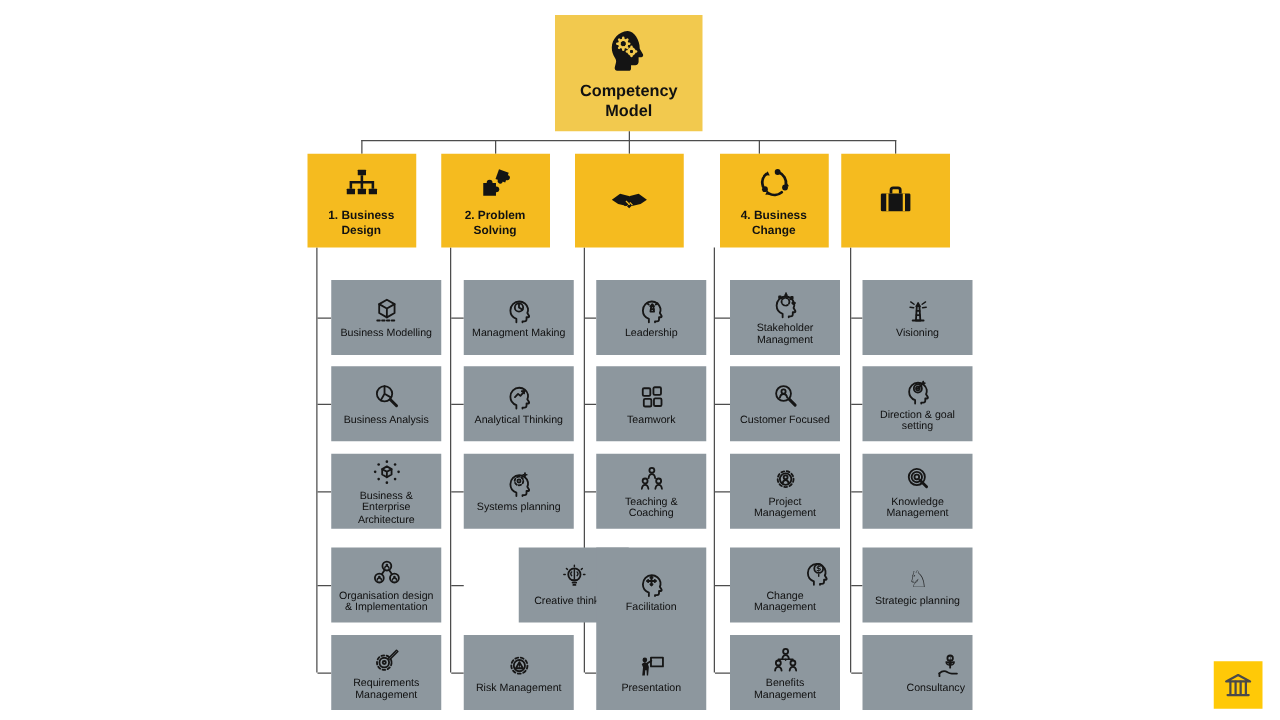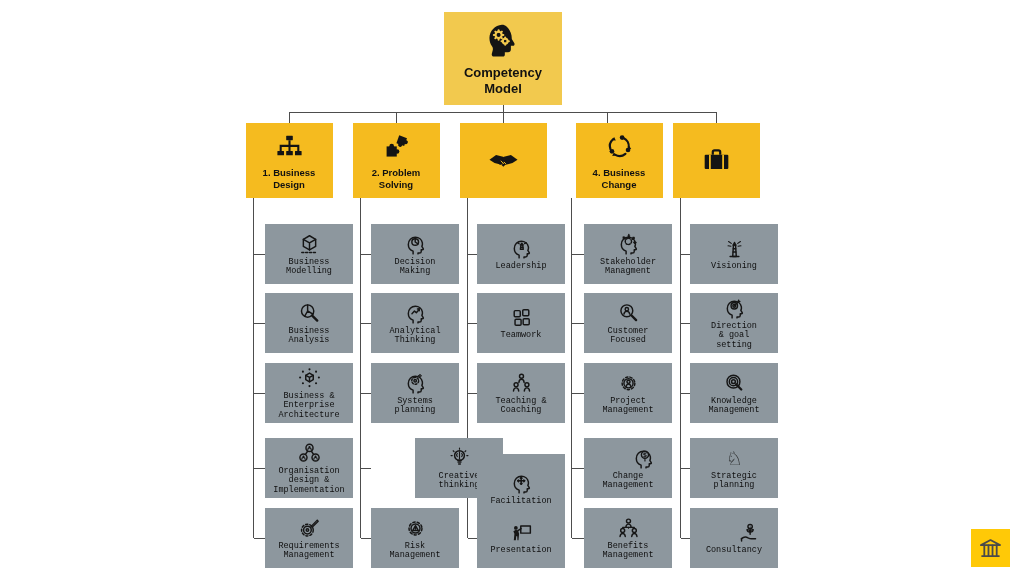--- a/index.html
+++ b/index.html
@@ -10,21 +10,21 @@
   html,body{margin:0;padding:0;background:#ffffff;}
   body{font-family:"Liberation Sans","DejaVu Sans",sans-serif;}
   #canvas{position:relative;width:1024px;height:576px;background:#fff;overflow:hidden;}
   .box{position:absolute;display:flex;flex-direction:column;align-items:center;justify-content:center;text-align:center;color:var(--c-text);}
   .root{background:var(--c-root);}
   .root .ic{width:44px;height:44px;color:#141414;}
   .root-title{font-size:13px;font-weight:700;line-height:1.2;width:100px;}
   .cat{background:var(--c-cat);padding:4px 5px;}
   .cat .ic{width:33px;height:33px;color:#141414;flex:0 0 auto;}
   .cat-label{font-size:9.5px;font-weight:600;line-height:1.18;margin-top:3px;}
-  .skill{background:var(--c-gray);padding:2px 16px;font-family:Liberation Mono, monospace;}
+  .skill{background:var(--c-gray);padding:2px 6px;}
   .skill .ic{width:25px;height:25px;color:#161616;flex:0 0 auto;}
   .skill-label{font-size:8.5px;font-weight:500;line-height:1.1;margin-top:1px;color:#0f0f0f;}
   .cline{position:absolute;background:var(--c-line);}
   .corner{position:absolute;border:none;background:var(--c-corner);display:flex;align-items:center;justify-content:center;cursor:pointer;padding:0;}
   .corner .ic{width:27px;height:27px;color:#4a4a4a;}
   
   #icon-defs{position:absolute;width:0;height:0;overflow:hidden;}
   #icon-defs .s, svg .s{fill:none;stroke:currentColor;stroke-width:1.4;stroke-linecap:round;stroke-linejoin:round;}
   #icon-defs .f, svg .f{fill:currentColor;stroke:none;}
   #icon-defs .tf, svg .tf{fill:currentColor;stroke:none;font-family:"DejaVu Sans",sans-serif;}
@@ -463,21 +463,21 @@
       <div class="box cat" style="left: 352.5px; top: 123px; width: 87px; height: 75px;">
         <svg class="ic">
           <use href="#s-puzzle"></use>
         </svg>
         <div class="cat-label">2. Problem Solving</div>
       </div>
       <div class="box skill" style="left: 371px; top: 224px; width: 88px; height: 60px;">
         <svg class="ic">
           <use href="#l-head-pie"></use>
         </svg>
-        <div class="skill-label">Decision Making</div>
+        <div class="skill-label">Managment Making</div>
       </div>
       <div class="box skill" style="left: 371px; top: 293px; width: 88px; height: 60px;">
         <svg class="ic">
           <use href="#l-head-trend"></use>
         </svg>
         <div class="skill-label">Analytical Thinking</div>
       </div>
       <div class="box skill" style="left: 371px; top: 363px; width: 88px; height: 60px;">
         <svg class="ic">
           <use href="#l-head-gear"></use>
@@ -512,21 +512,21 @@
           <use href="#l-teamwork"></use>
         </svg>
         <div class="skill-label">Teamwork</div>
       </div>
       <div class="box skill" style="left: 477px; top: 363px; width: 88px; height: 60px;">
         <svg class="ic">
           <use href="#l-teaching"></use>
         </svg>
         <div class="skill-label">Teaching &amp; Coaching</div>
       </div>
-      <div class="box skill" style="left: 477px; top: 454px; width: 88px; height: 70px;">
+      <div class="box skill" style="left: 477px; top: 438px; width: 88px; height: 70px;">
         <svg class="ic">
           <use href="#l-head-cross"></use>
         </svg>
         <div class="skill-label">Facilitation</div>
       </div>
       <div class="box skill" style="left: 477px; top: 508px; width: 88px; height: 60px;">
         <svg class="ic">
           <use href="#l-present"></use>
         </svg>
         <div class="skill-label">Presentation</div>

